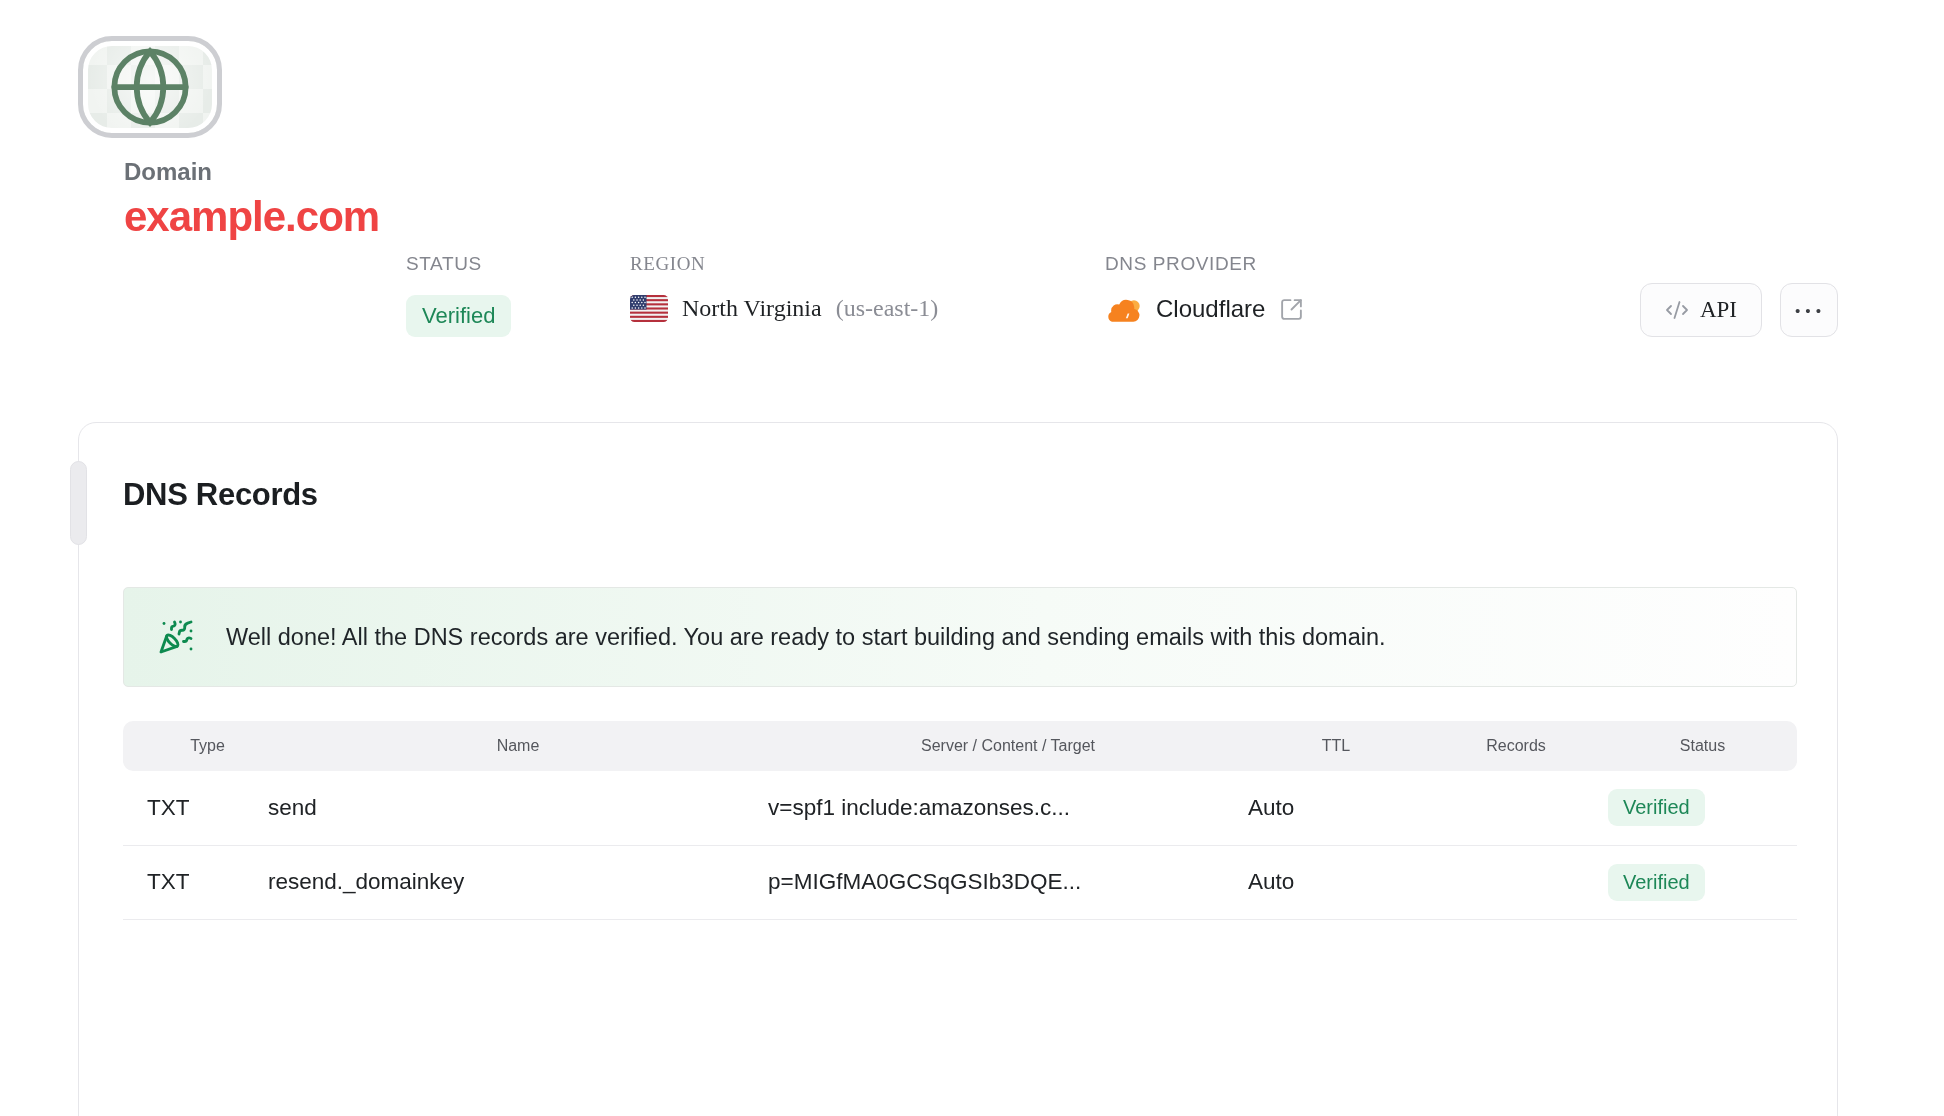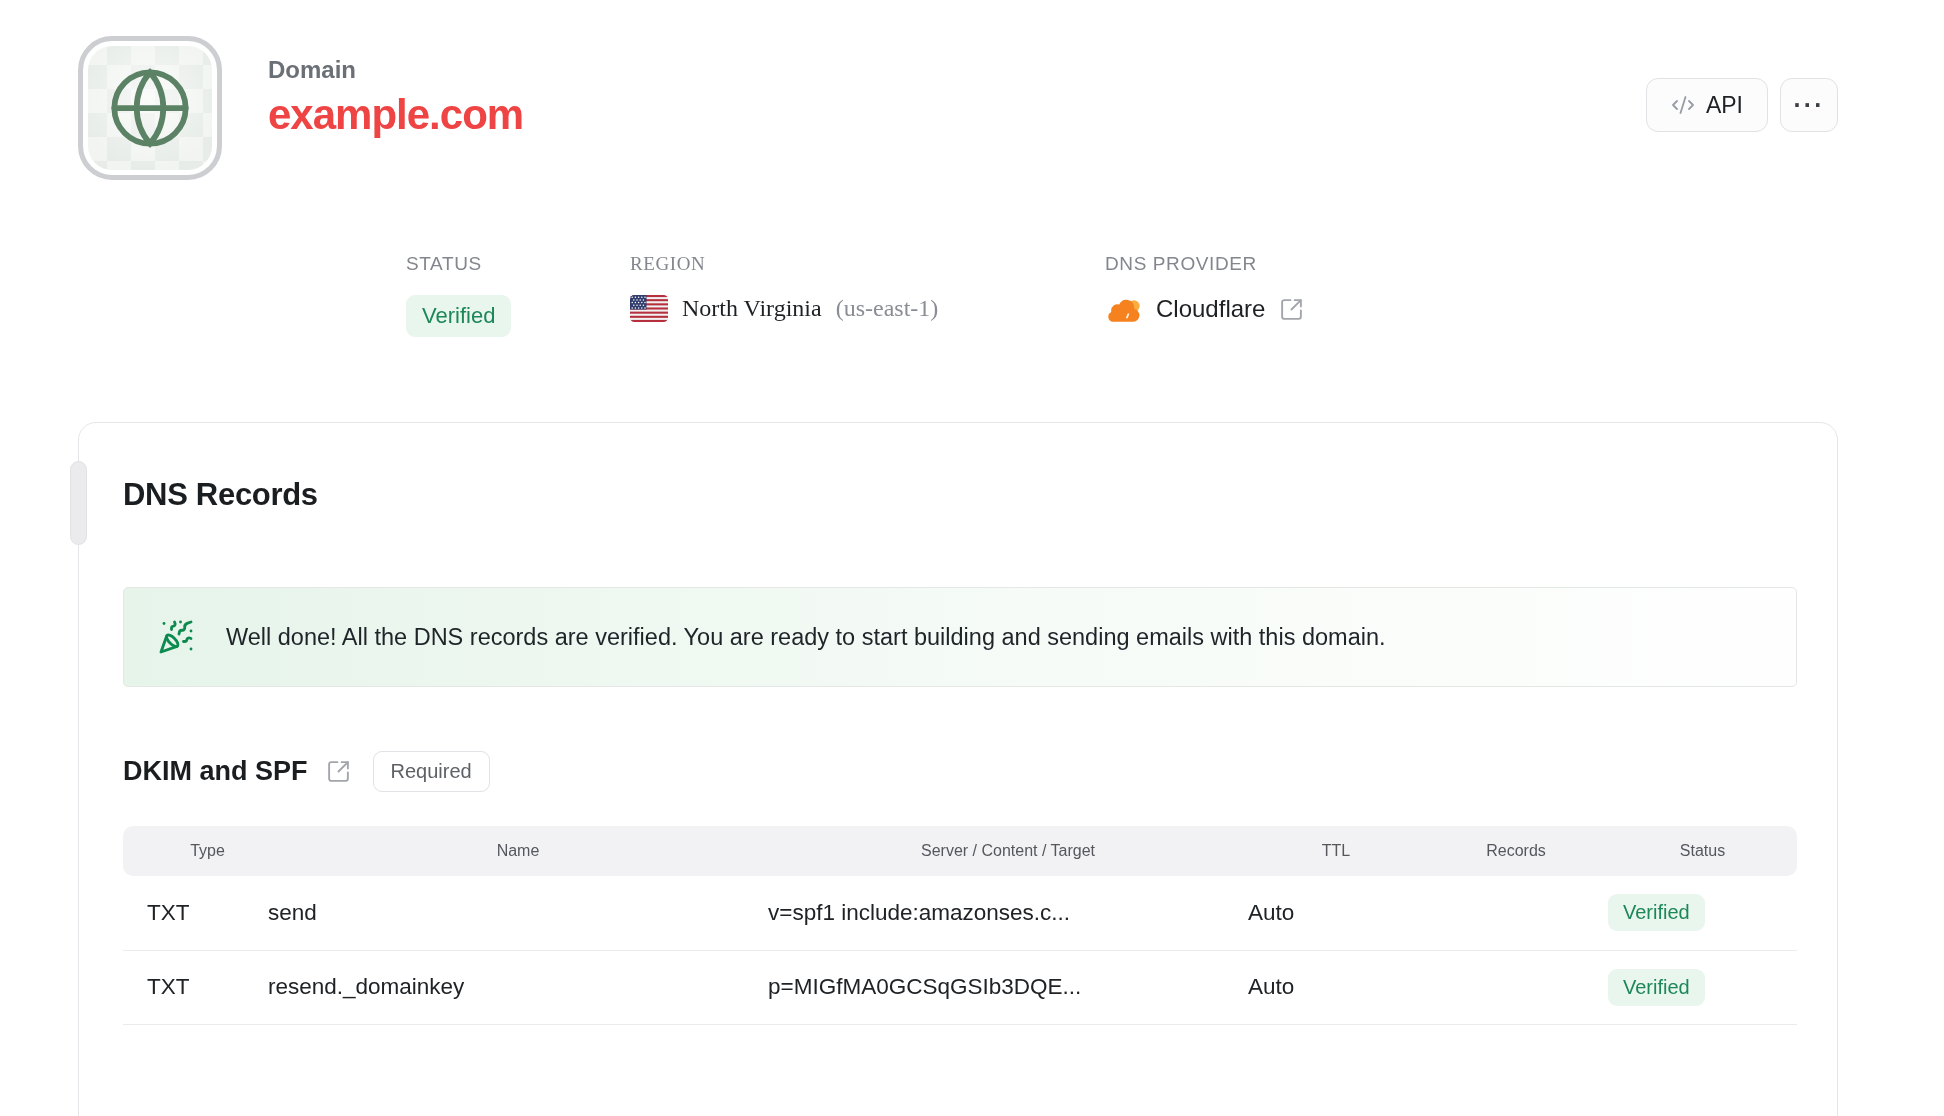--- a/index.html
+++ b/index.html
@@ -1,33 +1,33 @@
 <!DOCTYPE html>
 <html><head>
 <meta charset="utf-8">
 <style>
   * { margin:0; padding:0; box-sizing:border-box; }
   html,body { width:1944px; height:1116px; overflow:hidden; background:#ffffff;
     font-family:"Liberation Sans","DejaVu Sans",sans-serif; color:#1e2124; }
   .page { position:relative; margin-left:78px; width:1760px; }
 
   
-  .header { display:flex; align-items:flex-start; margin-top:36px; height:144px; }
+  .header { display:flex; align-items:flex-start; margin-top:36px; height:144px;flex-direction:column; }
   .tile { width:144px; height:144px; border-radius:34px; border:5px solid #cdced2;
     box-shadow: inset 0 0 0 5px #ffffff; display:flex; align-items:center; justify-content:center;
     background-color:#eef1ee;
     background-image:
       radial-gradient(circle at 50% 42%, rgba(255,255,255,0.65) 0%, rgba(255,255,255,0) 72%),
       conic-gradient(#e7ece8 0 90deg, #f1f4f1 90deg 180deg, #e7ece8 180deg 270deg, #f1f4f1 270deg 360deg);
     background-size:100% 100%, 48px 48px; }
   .tile svg { width:92px; height:92px; stroke:#5c8266; }
   .title-block { margin-left:46px; padding-top:20px; }
   .eyebrow { font-size:24px; font-weight:600; color:#6b7076; }
   .domain-title { font-size:42px; font-weight:700; color:#ef4444; letter-spacing:-1px; margin-top:7px; }
-  .actions { margin-left:auto; display:flex; gap:12px; padding-top:42px; }
+  .actions { margin-left:auto; display:flex; gap:18px; padding-top:42px;font-family:Liberation Serif, serif; }
   .btn { display:flex; align-items:center; gap:11px; height:54px; padding:0 24px;
     border:1px solid #e2e2e6; border-radius:12px; background:#fcfcfd; font-size:23px;
     color:#202326; cursor:pointer; font-family:inherit; }
   .btn svg { width:24px; height:24px; stroke:#979ba3; }
   .btn-menu { width:58px; justify-content:center; padding:0; font-size:25px; font-weight:700;
     letter-spacing:2px; color:#3c3f44; line-height:1; }
 
   
   .meta { position:relative; margin-top:73px; height:80px; }
   .meta-col { position:absolute; top:0; }
@@ -195,31 +195,20 @@
           <path d="M15 2h.01"></path>
           <path d="M22 20h.01"></path>
         <path d="m22 2-2.24.75a2.9 2.9 0 0 0-1.96 3.12c.1.86-.57 1.63-1.45 1.63h-.38c-.86 0-1.6.6-1.76 1.44L14 10"></path>
         <path d="m22 13-.82-.33c-.86-.34-1.82.2-1.98 1.11c-.11.7-.72 1.22-1.43 1.22H17"></path>
         <path d="m11 2 .33.82c.34.86-.2 1.82-1.11 1.98C9.52 4.9 9 5.52 9 6.23V7"></path>
         <path d="M11 13c1.93 1.93 2.83 4.17 2 5-.83.83-3.07-.07-5-2-1.93-1.93-2.83-4.17-2-5 .83-.83 3.07.07 5 2Z"></path>
       </svg>
       <span class="banner-text">Well done! All the DNS records are verified. You are ready to start building and sending emails with this domain.</span>
     </div>
 
-    <div class="section-head">
-      <span class="section-title">DKIM and SPF</span>
-      <span class="ext-icon">
-        <svg viewBox="0 0 24 24" fill="none" stroke-width="1.8" stroke-linecap="round" stroke-linejoin="round">
-          <path d="M21 13v6a2 2 0 0 1-2 2H5a2 2 0 0 1-2-2V5a2 2 0 0 1 2-2h6"></path>
-            <path d="m21 3-9 9"></path>
-            <path d="M15 3h6v6"></path>
-        </svg>
-      </span>
-      <span class="badge-required">Required</span>
-    </div>
 
     <table>
       <colgroup>
         <col style="width:145px">
           <col style="width:500px">
           <col style="width:480px">
         <col style="width:176px">
           <col style="width:184px">
           <col>
       </colgroup>

